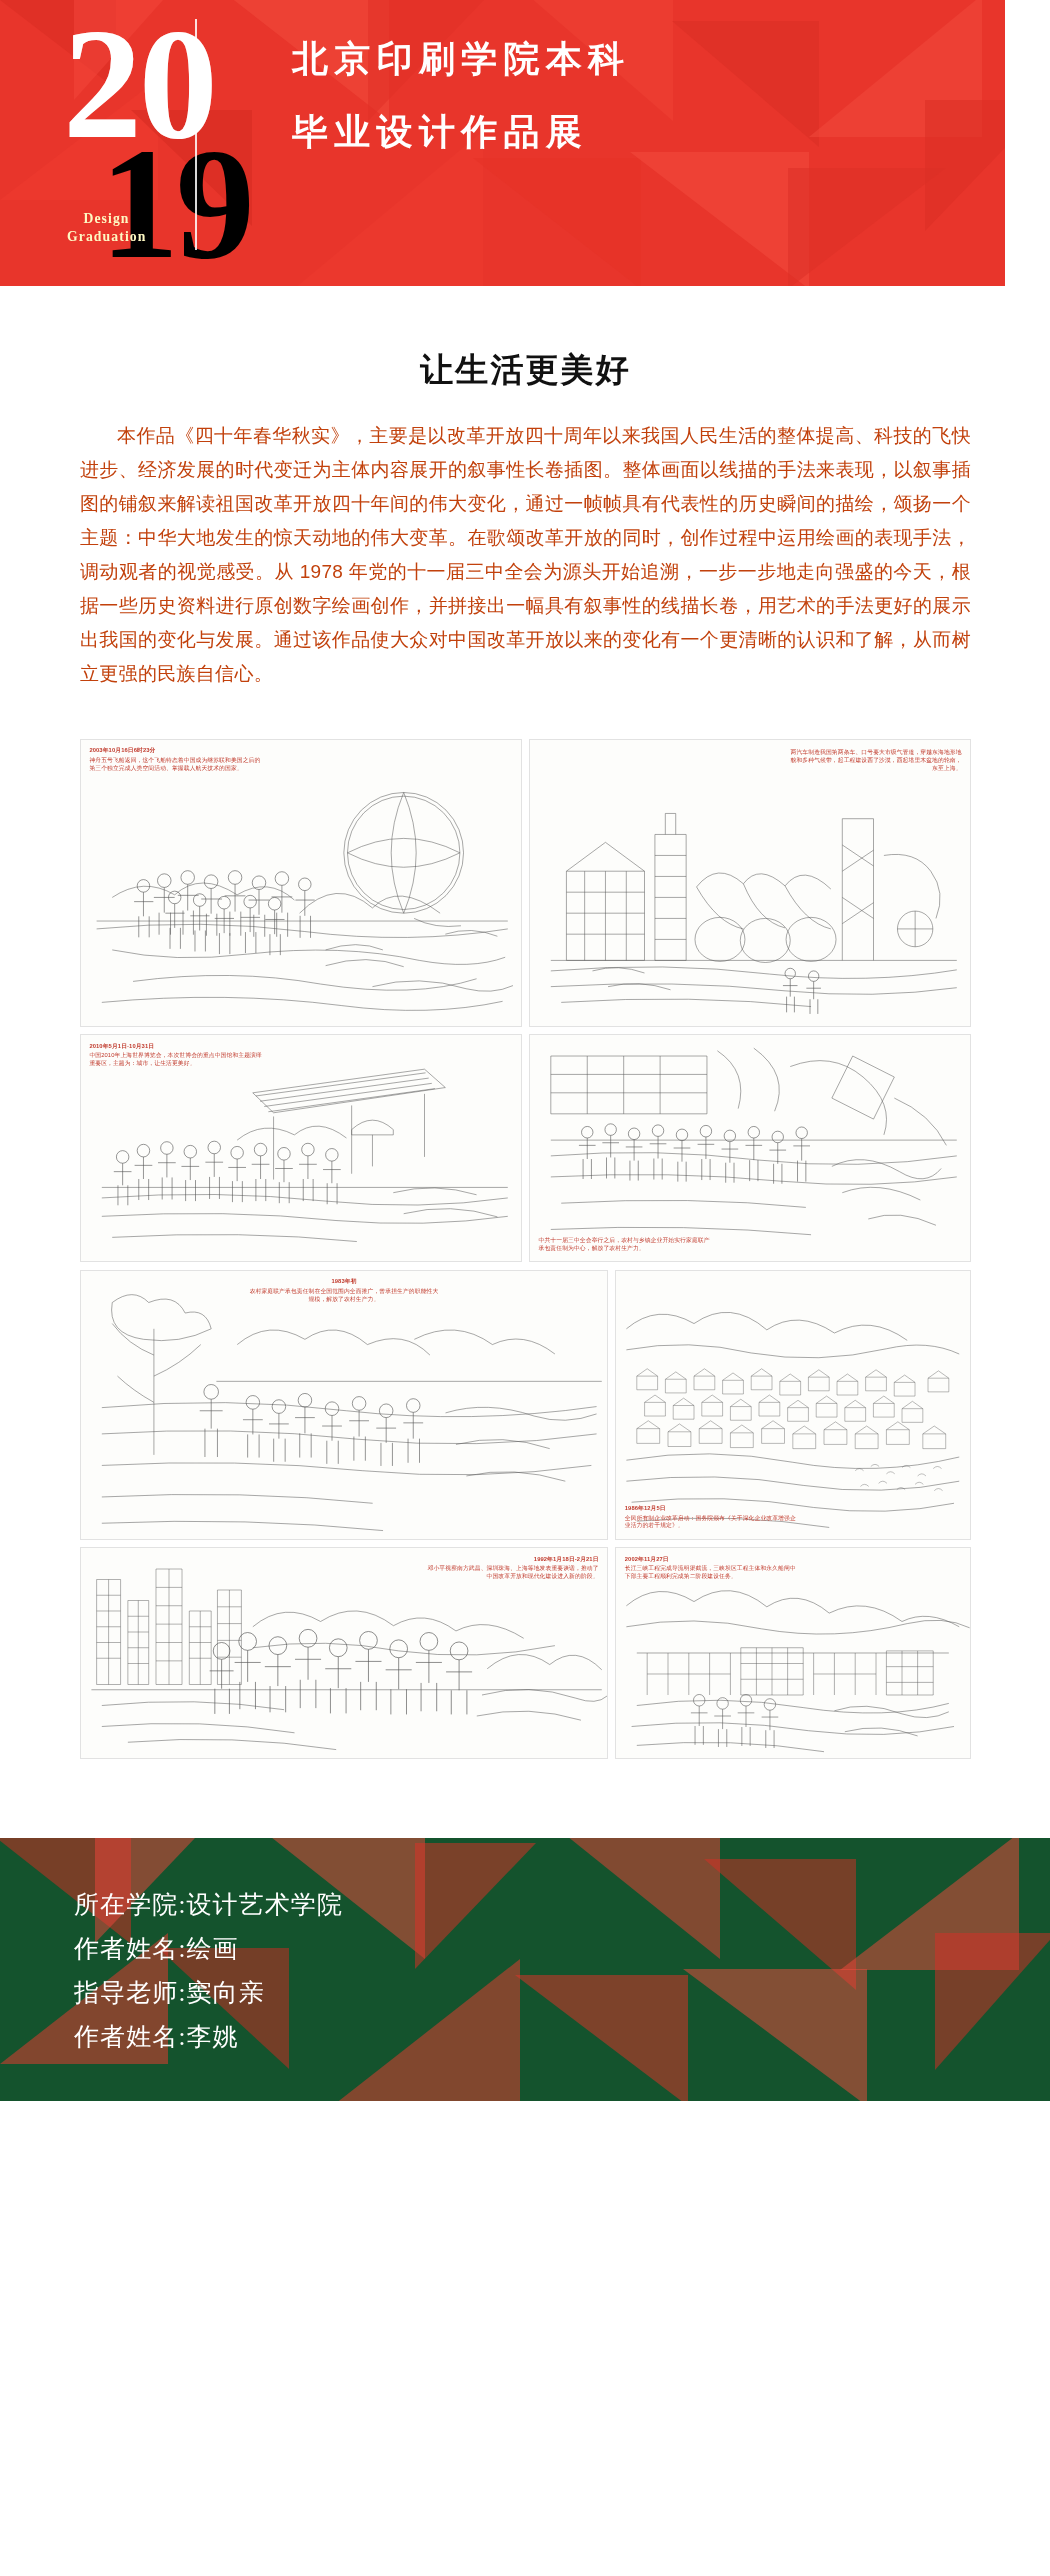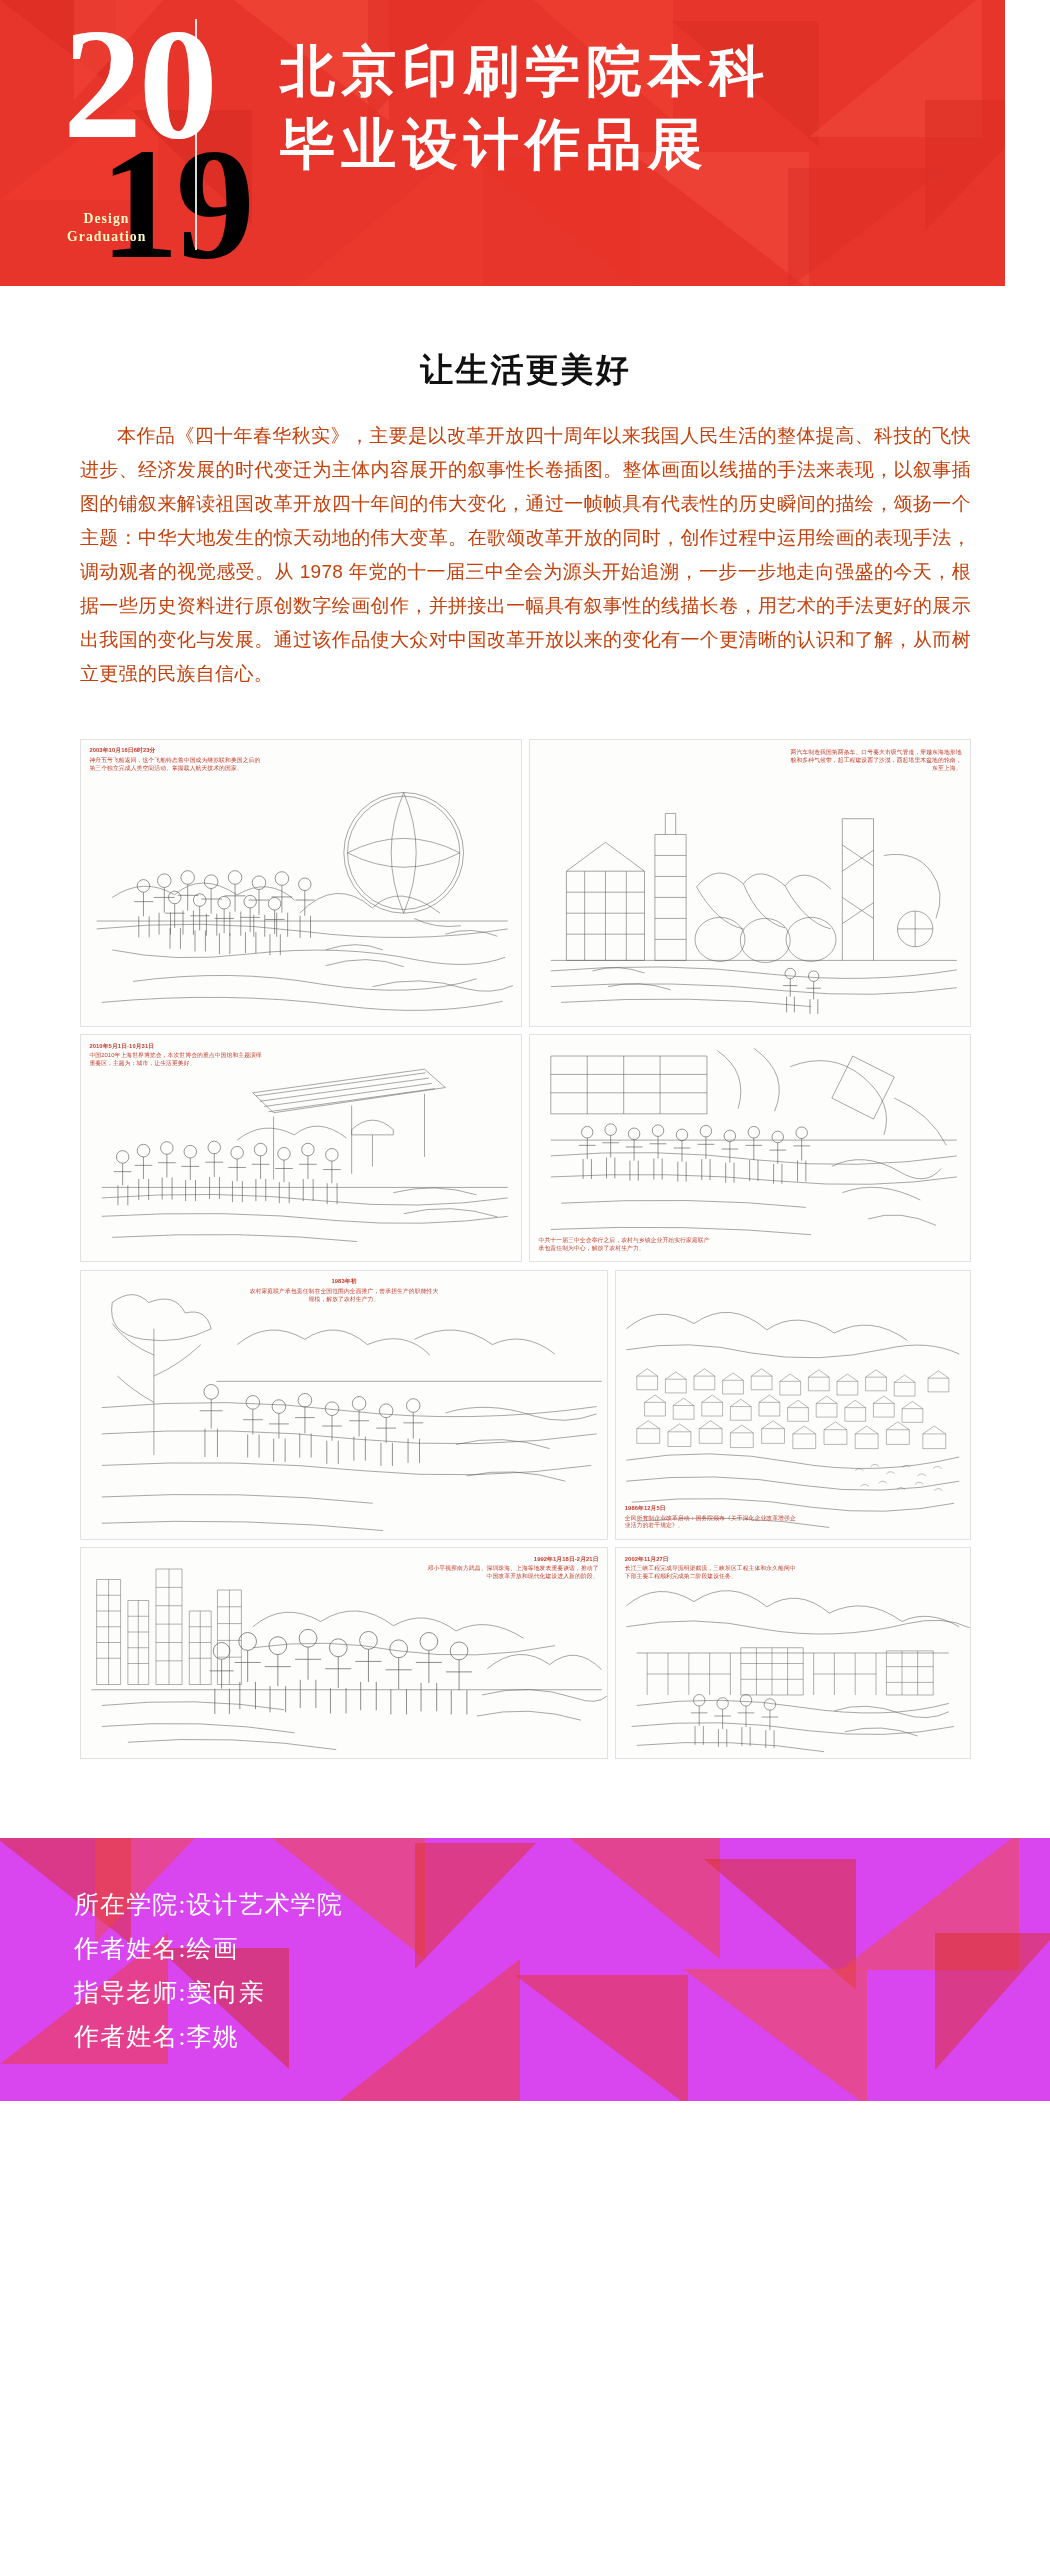--- a/index.html
+++ b/index.html
@@ -78,25 +78,25 @@
     position: absolute;
     left: 195px;
     top: 19px;
     width: 1.6px;
     height: 231px;
     background: rgba(255,255,255,0.85);
     z-index: 5;
   }
   .title-cn1, .title-cn2 {
     position: absolute;
-    left: 280px;
+    left: 292px;
     color: #ffffff;
     font-family: "Liberation Serif", "DejaVu Serif", serif;
     font-weight: 700;
-    font-size: 55px;
+    font-size: 36px;
     letter-spacing: 6.3px;
     z-index: 6;
     white-space: nowrap;
   }
   .title-cn1 { top: 35px; }
   .title-cn2 { top: 108px; }
   .title-en {
     position: absolute;
     left: 293px;
     top: 189px;
@@ -176,21 +176,21 @@
     inset: 0;
     opacity: .92;
   }
   .art svg { width: 100%; height: 100%; display: block; }
 
   
   .footer {
     position: relative;
     width: 1051px;
     height: 263px;
-    background: #d946ef;
+    background: #14532d;
     overflow: hidden;
   }
   .footer .facets { position: absolute; inset: 0; overflow: hidden; }
   .footer .facets i {
     position: absolute; display: block; width: 0; height: 0;
     border-style: solid; opacity: 0.5;
   }
   .footer-info {
     position: absolute;
     left: 74px;

